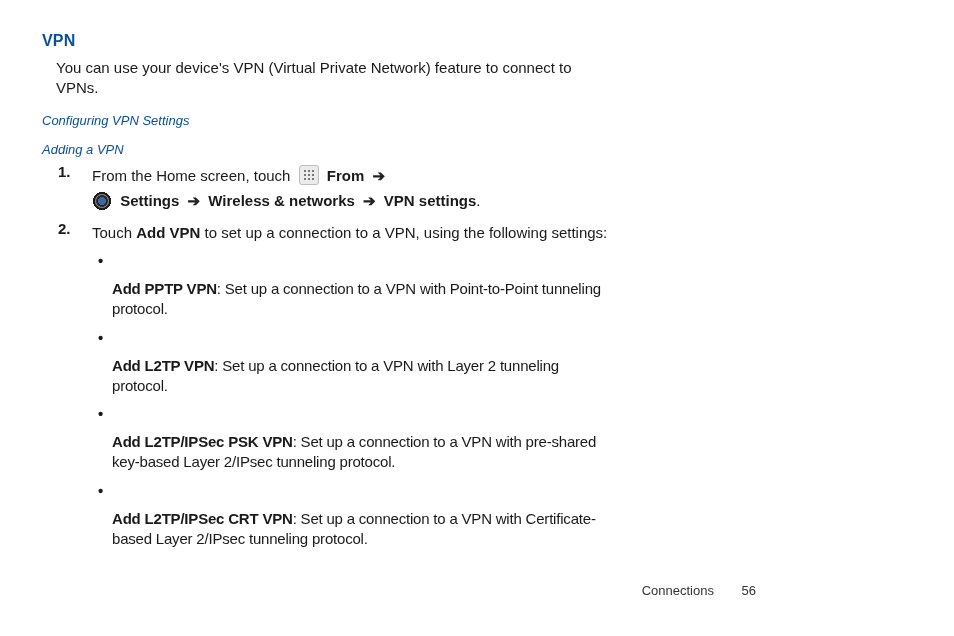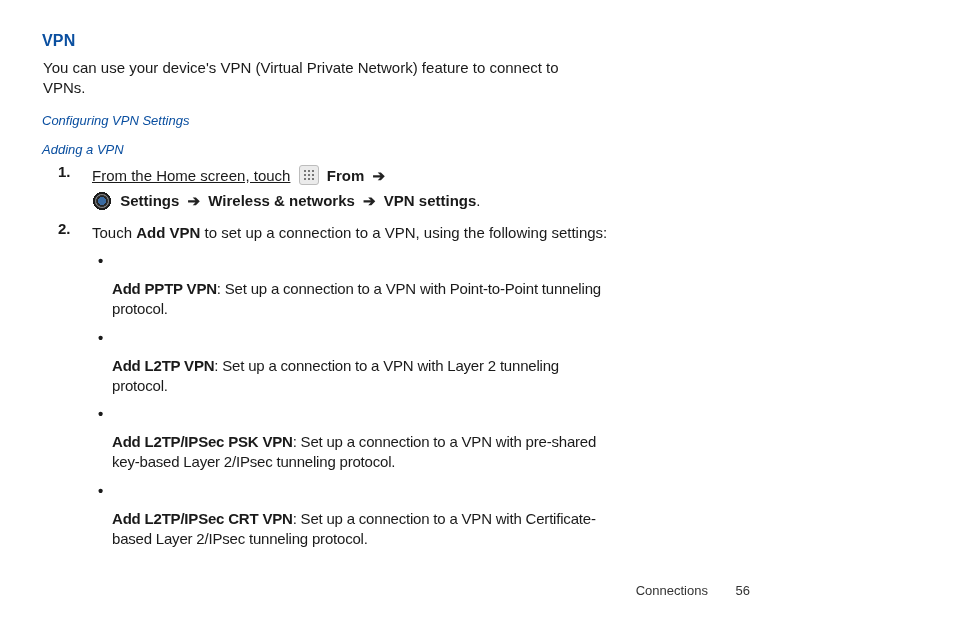--- a/index.html
+++ b/index.html
@@ -27,21 +27,21 @@
     letter-spacing: 0.2px;
   }
   .h-sub {
     color: #0a4fa0;
     font-style: italic;
     font-weight: 400;
     font-size: 13px;
     margin: 14px 0 6px 2px;
   }
   .para {
-    margin: 6px 0 10px 3px;
+    margin: 6px 0 10px 16px;
     line-height: 1.35;
     max-width: 540px;
   }
   .italic { font-style: italic; }
   .bold { font-weight: 700; }
   .ol {
     margin: 6px 0 0 12px;
     padding: 0;
   }
   .ol-item {
@@ -54,21 +54,21 @@
     font-weight: 700;
     width: 34px;
     flex: 0 0 34px;
     text-align: left;
     padding-left: 6px;
   }
   .ol-body {
     flex: 1 1 auto;
     line-height: 1.7;
   }
-  .flowline { display: inline; text-decoration: underline; }
+  .flowline { display: inline; }
   .arrow {
     display: inline-block;
     font-weight: 700;
     color: #222;
     padding: 0 4px;
     font-family: Arial, sans-serif;
   }
   .icon-apps {
     display: inline-block;
     width: 18px;
@@ -138,21 +138,21 @@
     font-stretch: condensed;
     letter-spacing: -0.1px;
     margin-top: 28px;
   }
   .condensed {
     font-family: "Arial Narrow", "Helvetica Neue", Arial, sans-serif;
     letter-spacing: -0.2px;
   }
   .footer {
     position: absolute;
-    right: 44px;
+    right: 38px;
     bottom: 38px;
     font-size: 13px;
     color: #333;
   }
   .footer .num {
     display: inline-block;
     margin-left: 24px;
   }
 </style>
 </head>

